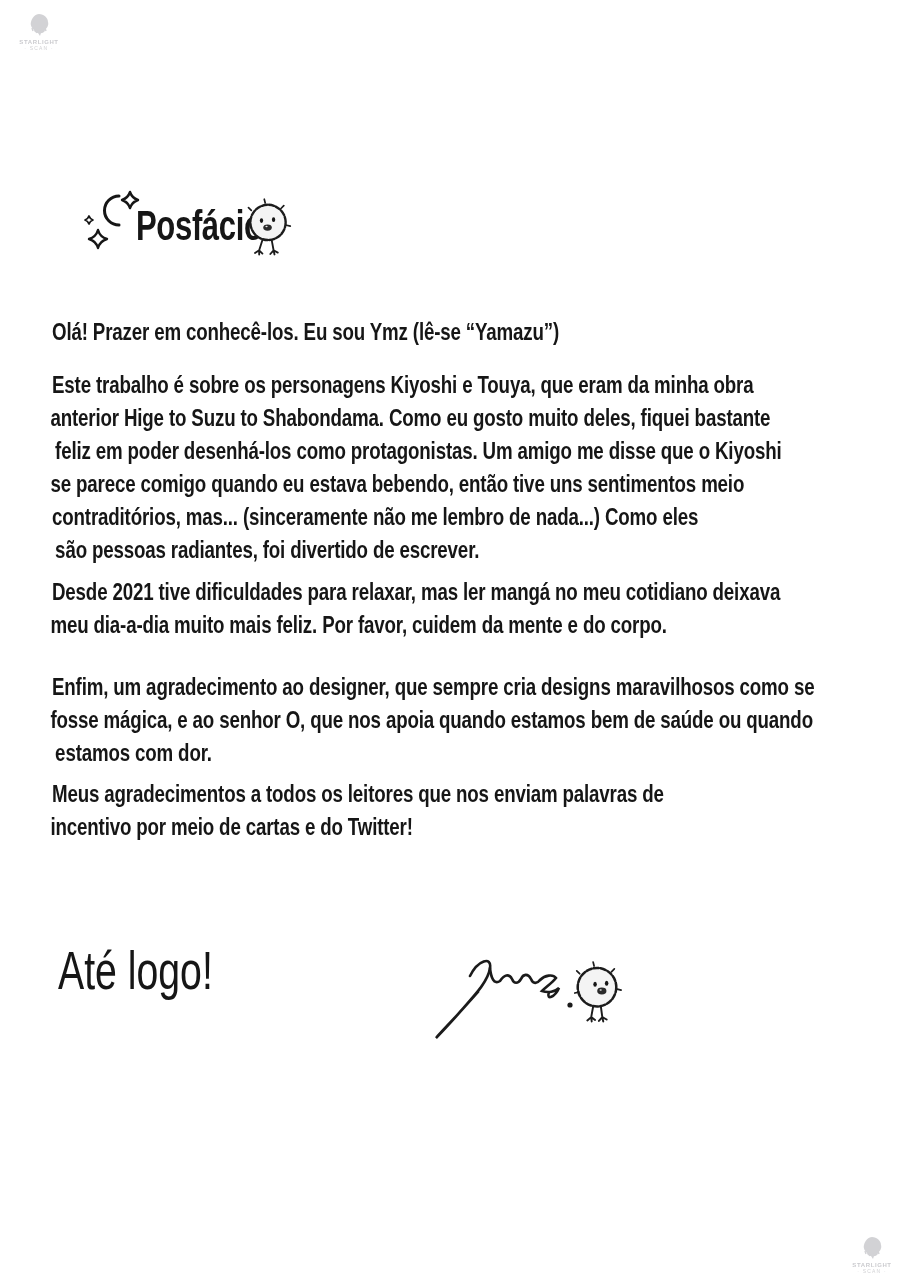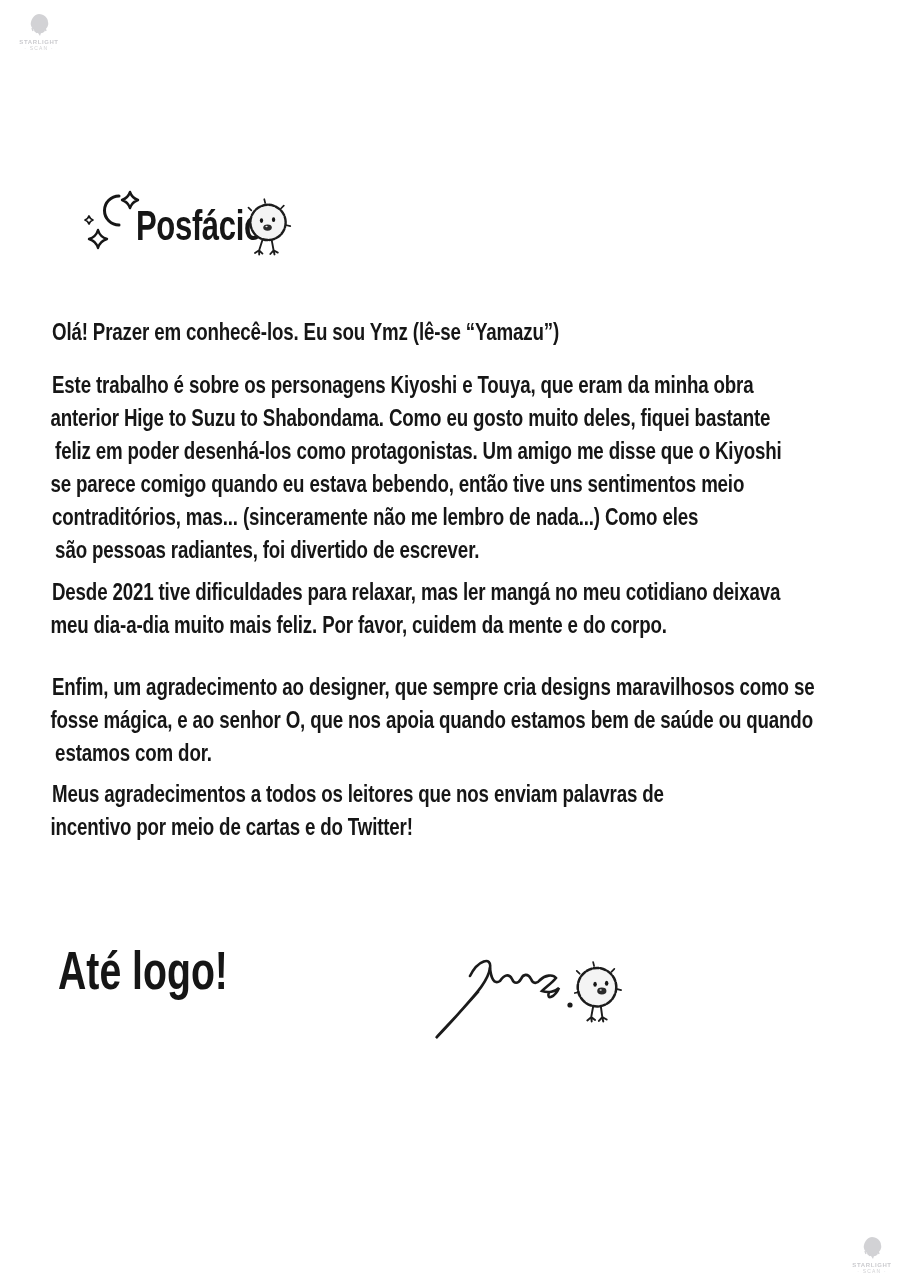--- a/index.html
+++ b/index.html
@@ -27,21 +27,21 @@
   .line { white-space:nowrap; }
   .line:nth-child(2n)   { margin-left:-2px; }
   .line:nth-child(3n)   { margin-left:4px; }
 
   .p1 { top:315px; }
   .p2 { top:368px; }
   .p3 { top:575px; }
   .p4 { top:670px; }
   .p5 { top:777px; }
 
-  .closing { position:absolute; left:58px; top:940px; margin:0; font-size:53px; font-weight:700; }
+  .closing { position:absolute; left:58px; top:940px; margin:0; font-size:53px; font-weight:400; }
 
   .watermark { position:absolute; display:flex; flex-direction:column; align-items:center; opacity:0.8; }
   .wm-tl { left:10px;  top:13px;   width:58px; }
   .wm-br { left:846px; top:1236px; width:52px; }
   .wm-name { font-size:6px; letter-spacing:0.6px; color:#bdbdc2; font-weight:700; white-space:nowrap; }
   .wm-sub  { font-size:5px; letter-spacing:1.2px; color:#c6c6ca; white-space:nowrap; }
 </style>
 </head>
 <body>
 

